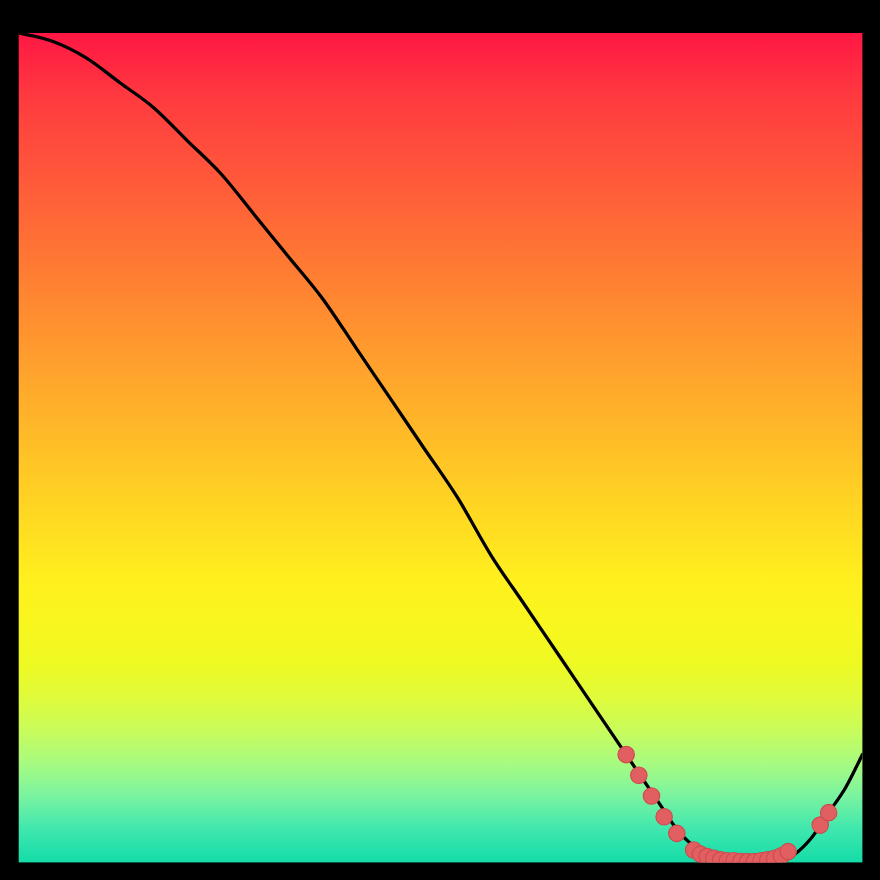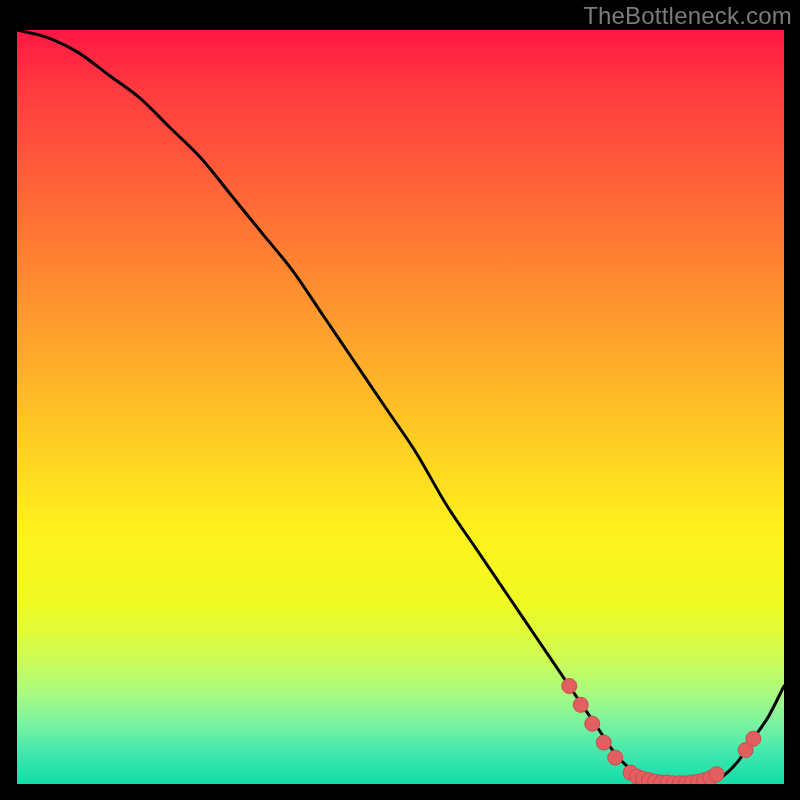--- a/index.html
+++ b/index.html
@@ -53,21 +53,20 @@
   }
   svg.curve {
     position: absolute;
     inset: 0;
   }
 </style>
 </head>
 <body>
 <div class="frame">
 
-  <div class="watermark">TheBottleneck.com</div>
 
   <div class="plot">
     <div class="gradient"></div>
     <svg class="curve" viewBox="0 0 767 754" preserveAspectRatio="none">
       <path id="main-curve" fill="none" stroke="#000000" stroke-width="3" stroke-linejoin="round" stroke-linecap="round" d="M 0.00 0.00 C 5.11 1.26, 20.45 3.77, 30.68 7.54 C 40.91 11.31, 51.13 16.34, 61.36 22.62 C 71.59 28.90, 81.81 37.70, 92.04 45.24 C 102.27 52.78, 112.49 59.06, 122.72 67.86 C 132.95 76.66, 143.17 87.97, 153.40 98.02 C 163.63 108.07, 173.85 116.87, 184.08 128.18 C 194.31 139.49, 204.53 153.31, 214.76 165.88 C 224.99 178.45, 235.21 191.01, 245.44 203.58 C 255.67 216.15, 265.89 227.46, 276.12 241.28 C 286.35 255.10, 296.57 271.44, 306.80 286.52 C 317.03 301.60, 327.25 316.68, 337.48 331.76 C 347.71 346.84, 357.93 361.92, 368.16 377.00 C 378.39 392.08, 388.61 405.90, 398.84 422.24 C 409.07 438.58, 419.29 458.68, 429.52 475.02 C 439.75 491.36, 449.97 505.18, 460.20 520.26 C 470.43 535.34, 480.65 550.42, 490.88 565.50 C 501.11 580.58, 511.33 595.66, 521.56 610.74 C 531.79 625.82, 544.57 644.67, 552.24 655.98 C 559.91 667.29, 562.47 671.06, 567.58 678.60 C 572.69 686.14, 577.81 693.68, 582.92 701.22 C 588.03 708.76, 593.15 717.56, 598.26 723.84 C 603.37 730.12, 608.49 735.15, 613.60 738.92 C 618.71 742.69, 623.83 743.95, 628.94 746.46 C 634.05 748.97, 639.17 752.74, 644.28 754.00 C 649.39 755.26, 654.51 754.00, 659.62 754.00 C 664.73 754.00, 669.85 754.00, 674.96 754.00 C 680.07 754.00, 685.19 755.26, 690.30 754.00 C 695.41 752.74, 700.53 750.23, 705.64 746.46 C 710.75 742.69, 715.87 737.66, 720.98 731.38 C 726.09 725.10, 731.21 716.30, 736.32 708.76 C 741.43 701.22, 746.55 694.94, 751.66 686.14 C 756.77 677.34, 764.44 661.01, 767.00 655.98"></path>
       <g id="marker-layer">
           <circle cx="552.24" cy="655.98" r="7.5" fill="#e15e61" stroke="#cf4a4d" stroke-width="1"></circle>
           <circle cx="563.75" cy="674.83" r="7.5" fill="#e15e61" stroke="#cf4a4d" stroke-width="1"></circle>
           <circle cx="575.25" cy="693.68" r="7.5" fill="#e15e61" stroke="#cf4a4d" stroke-width="1"></circle>
           <circle cx="586.75" cy="712.53" r="7.5" fill="#e15e61" stroke="#cf4a4d" stroke-width="1"></circle>

